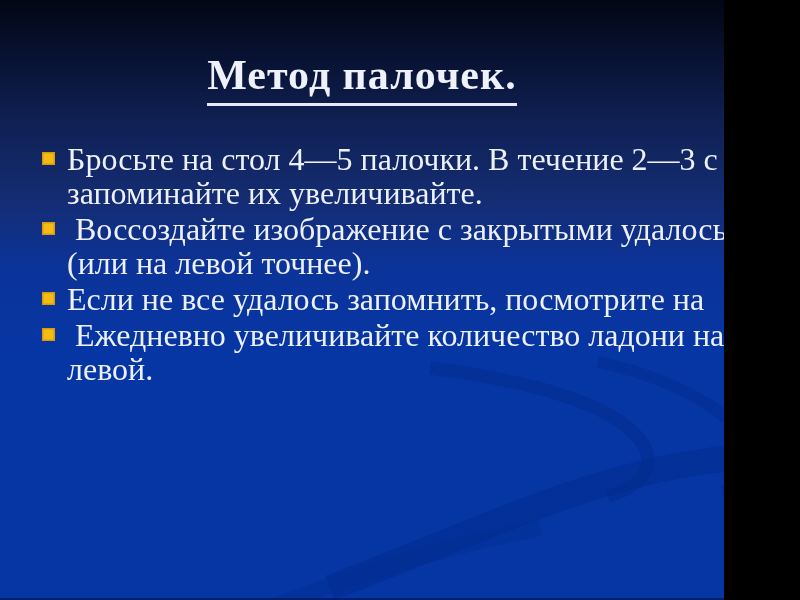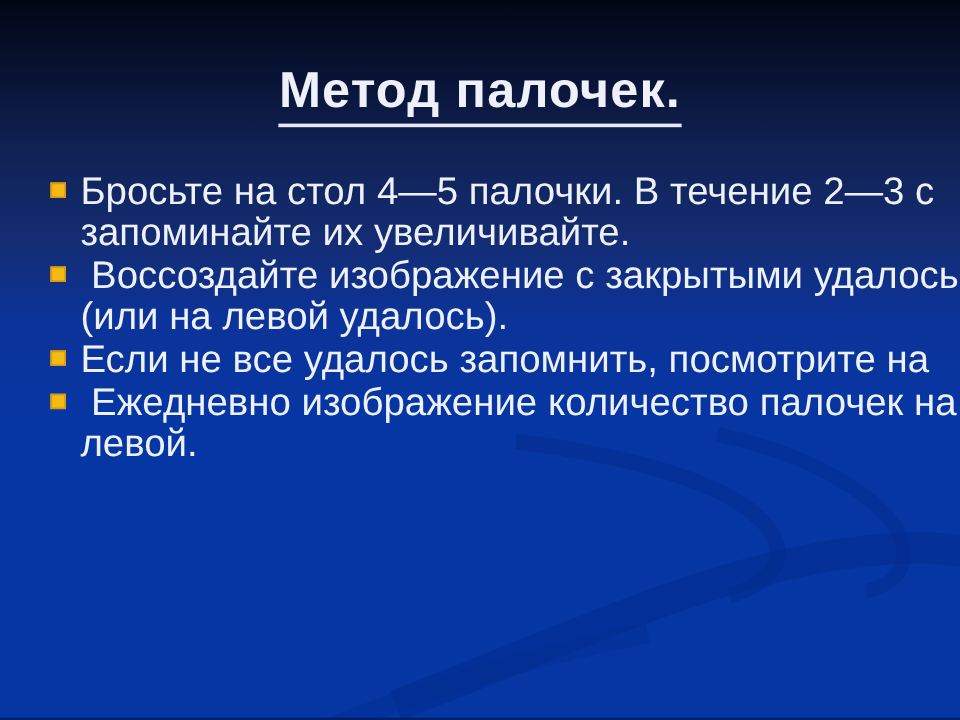--- a/index.html
+++ b/index.html
@@ -2,24 +2,24 @@
 <html lang="ru"><head>
 <meta charset="utf-8">
 <style>
   html, body {
     margin: 0;
     padding: 0;
     background: #000;
   }
   .slide {
     position: relative;
-    width: 800px;
+    width: 724px;
     height: 600px;
     overflow: hidden;
-    font-family: Liberation Sans, sans-serif;
+    font-family: Liberation Serif, serif;
     background: linear-gradient(180deg,
       #020714 0%,
       #081233 10%,
       #0f2052 20%,
       #142c72 33%,
       #0c3398 44%,
       #0636a4 58%,
       #0536a4 100%);
   }
   .swirl {
@@ -106,31 +106,31 @@
 
     <li class="bullet-item">
       <span class="bullet-marker"></span>
       <div class="bullet-line">Бросьте на стол 4—5 палочки. В течение 2—3 с</div>
       <div class="bullet-line">запоминайте их увеличивайте.</div>
     </li>
 
     <li class="bullet-item">
       <span class="bullet-marker"></span>
       <div class="bullet-line"> Воссоздайте изображение с закрытыми удалось</div>
-      <div class="bullet-line">(или на левой удалось).</div>
+      <div class="bullet-line">(или на левой точнее).</div>
     </li>
 
     <li class="bullet-item">
       <span class="bullet-marker"></span>
       <div class="bullet-line">Если не все удалось запомнить, посмотрите на</div>
     </li>
 
     <li class="bullet-item">
       <span class="bullet-marker"></span>
-      <div class="bullet-line"> Ежедневно изображение количество палочек на</div>
+      <div class="bullet-line"> Ежедневно увеличивайте количество ладони на</div>
       <div class="bullet-line">левой.</div>
     </li>
 
   </ul>
 
   <div class="bottom-edge"></div>
 
 </div>
 
 </body></html>

